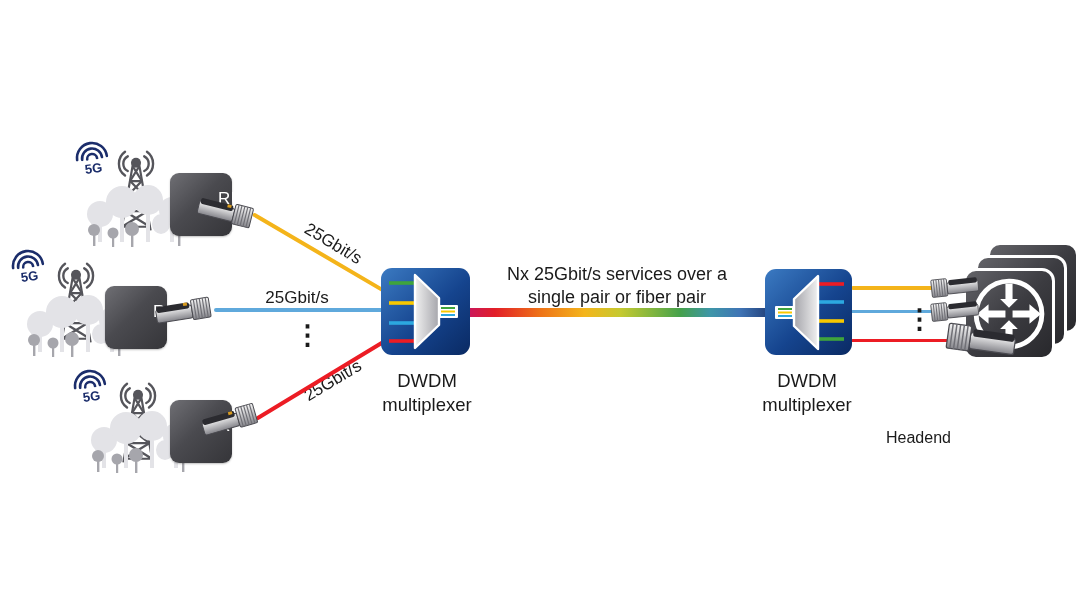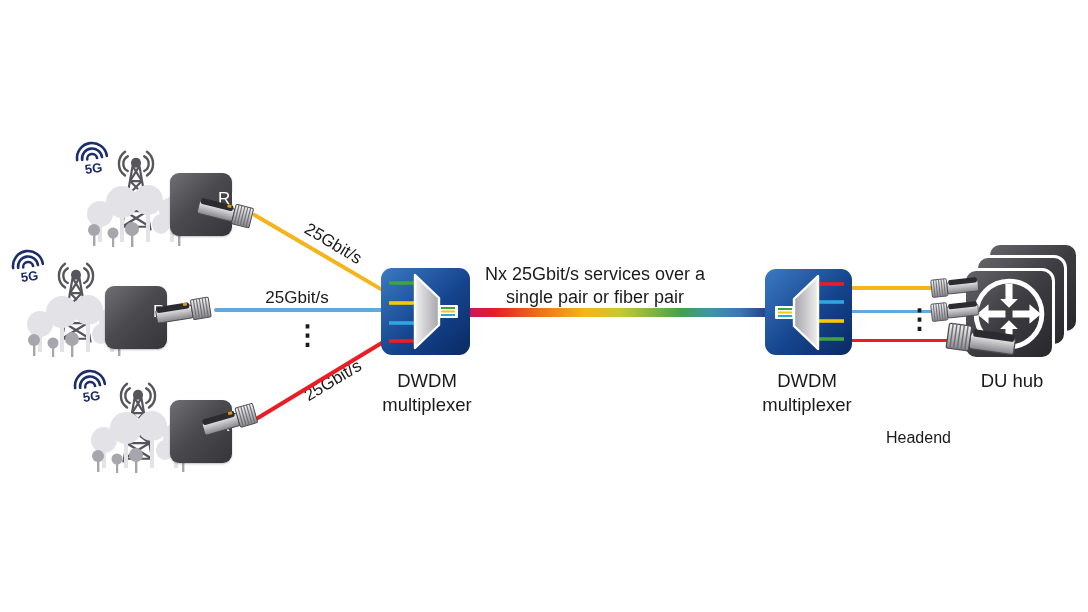--- a/index.html
+++ b/index.html
@@ -262,21 +262,21 @@
     <path d="M60 40 H74" stroke="#3FA43C" stroke-width="2"></path>
     <path d="M60 43.5 H74" stroke="#F8C800" stroke-width="2"></path>
     <path d="M60 47 H74" stroke="#2CA8E0" stroke-width="2"></path>
   </svg>
   <div class="abs mux-label" style="left:352px;top:369px">
     <div>DWDM</div>
     <div>multiplexer</div>
   </div>
 
   <div class="abs trunk-fiber" style="left:468px;top:308px;width:299px"></div>
-  <div class="abs caption" style="left:464px;top:263px">
+  <div class="abs caption" style="left:486px;top:263px">
     <div>Nx 25Gbit/s services over a</div>
     <div>single pair or fiber pair</div>
   </div>
 
   <svg class="abs mux" style="left:765px;top:269px" viewBox="0 0 87 86" width="87" height="86">
     <rect width="87" height="86" rx="11" fill="url(#gMux)"></rect>
     <path d="M53 15 H79" stroke="#EC1C24" stroke-width="3.6"></path>
     <path d="M53 33 H79" stroke="#2CA8E0" stroke-width="3.6"></path>
     <path d="M53 52 H79" stroke="#F8C800" stroke-width="3.6"></path>
     <path d="M53 70 H79" stroke="#3FA43C" stroke-width="3.6"></path>
@@ -319,17 +319,16 @@
     <rect x="3" y="4" width="33" height="6" rx="2" fill="#2B2B30"></rect>
     <rect x="38" y="2" width="18" height="20" rx="1.5" fill="url(#gSilver)" stroke="#4A4A50" stroke-width="1"></rect>
     <path d="M41 2 V22 M44 2 V22 M47 2 V22 M50 2 V22 M53 2 V22" stroke="#707076" stroke-width="1.2"></path>
   </svg>
   <svg class="abs sfp" style="left:938px;top:325px;transform:rotate(8deg) scaleX(-1);z-index:6" viewBox="0 0 60 24" width="84" height="30">
     <rect x="2" y="7" width="36" height="13" rx="2" fill="url(#gSilver)" stroke="#4A4A50" stroke-width="1"></rect>
     <rect x="3" y="4" width="33" height="6" rx="2" fill="#2B2B30"></rect>
     <rect x="38" y="2" width="18" height="20" rx="1.5" fill="url(#gSilver)" stroke="#4A4A50" stroke-width="1"></rect>
     <path d="M41 2 V22 M44 2 V22 M47 2 V22 M50 2 V22 M53 2 V22" stroke="#707076" stroke-width="1.2"></path>
   </svg>
-  <div class="abs hub-label" style="left:952px;top:369px">DU hub</div>
 
   <div class="abs headend" style="left:886px;top:429px">Headend</div>
 
 </div>
 
 </body></html>

